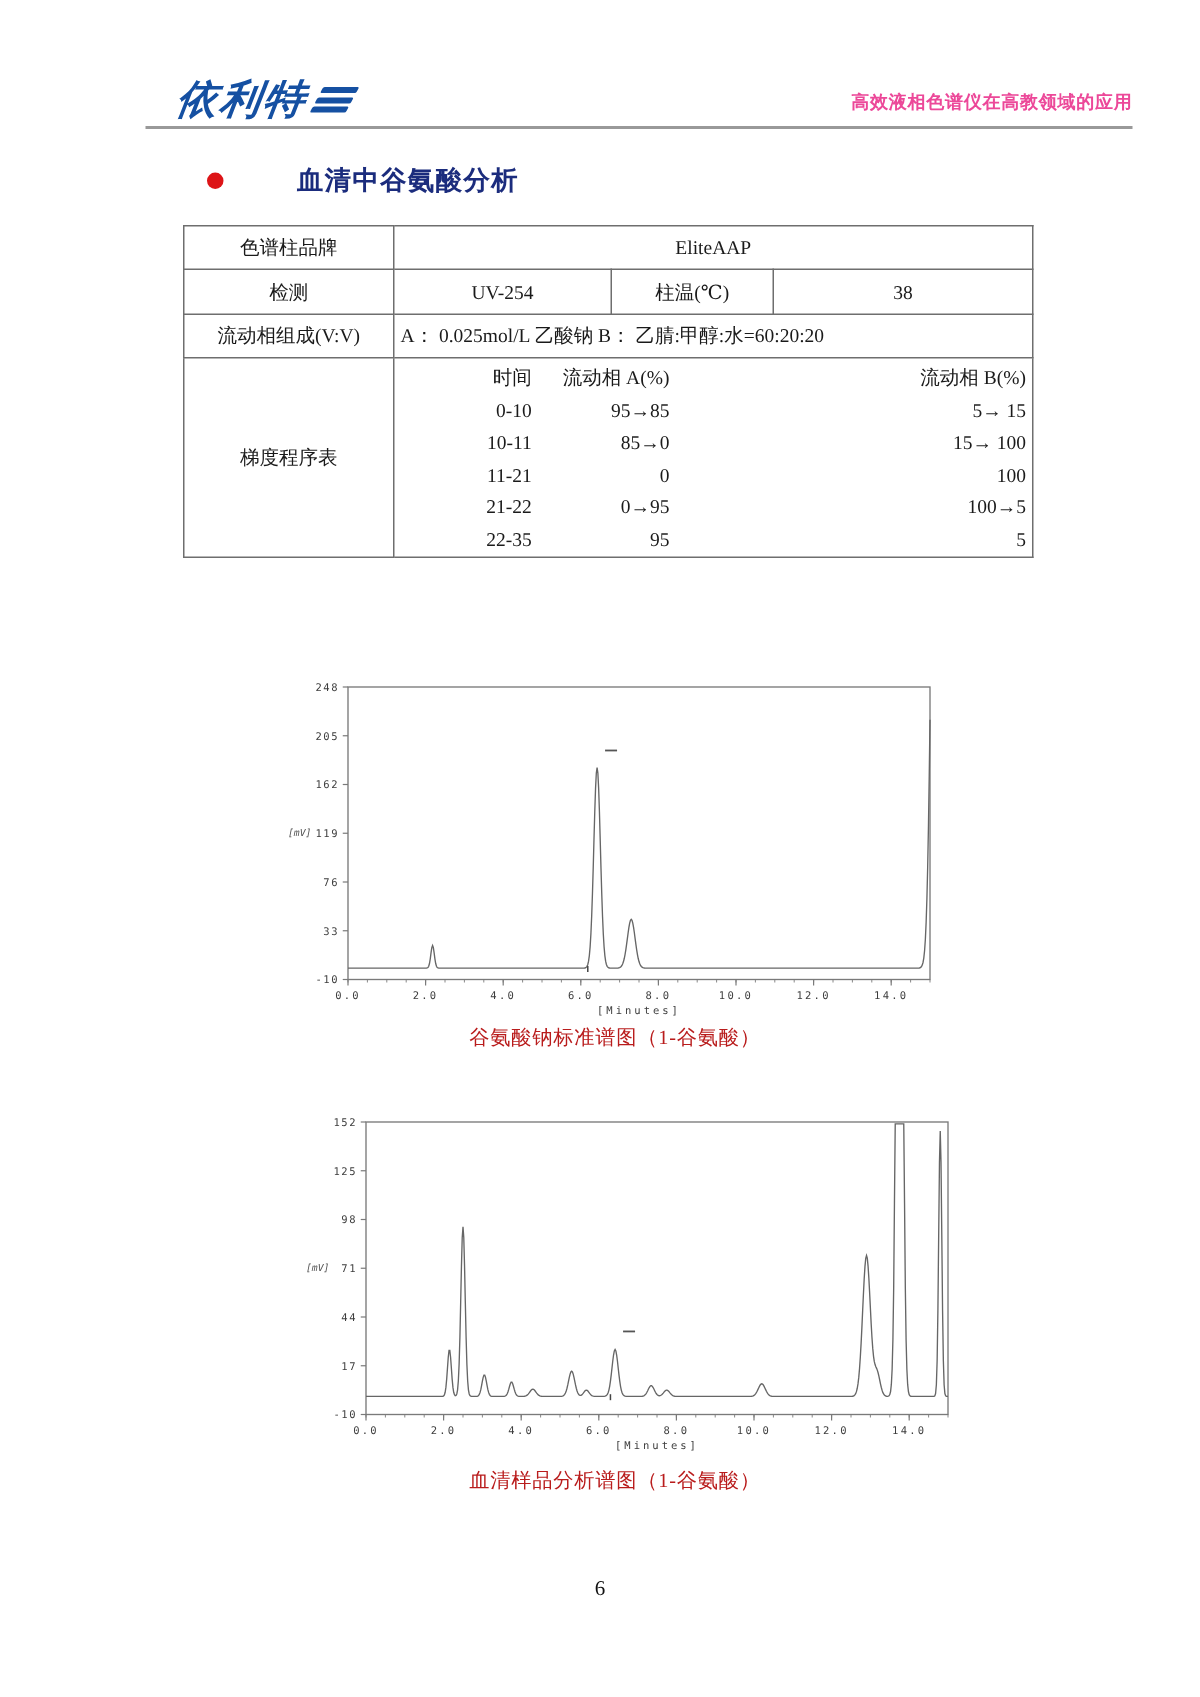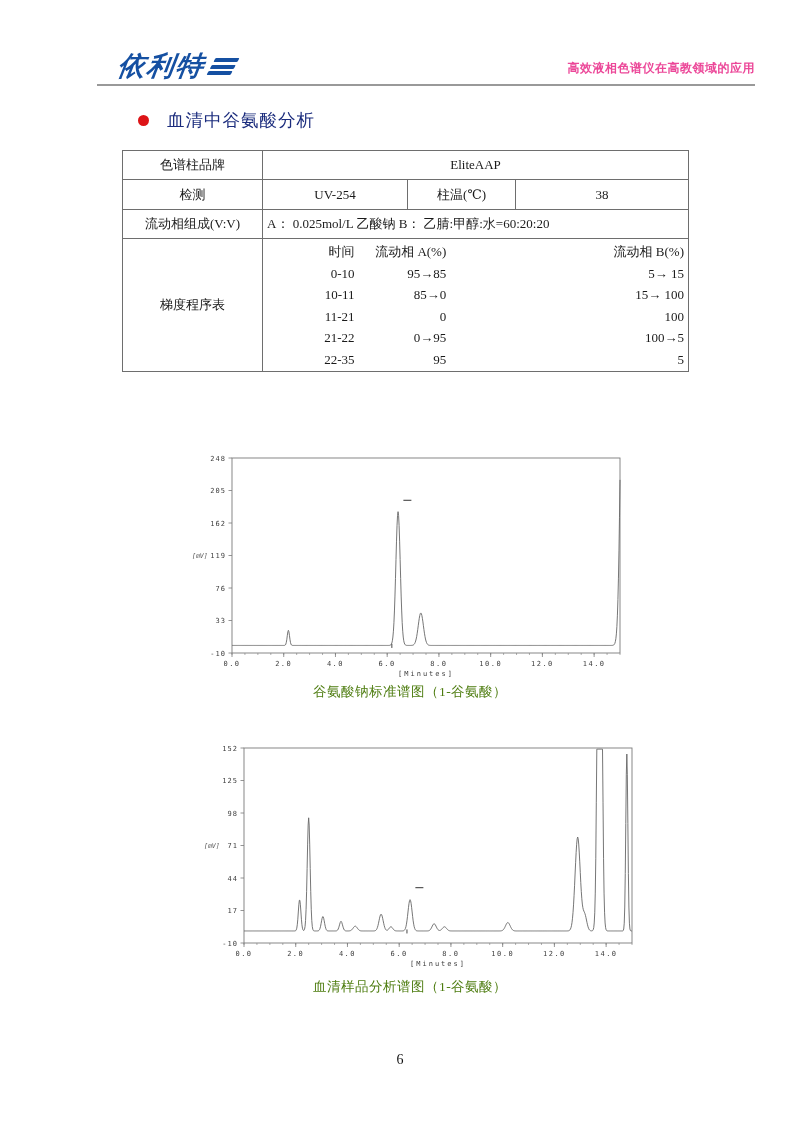--- a/index.html
+++ b/index.html
@@ -21,38 +21,38 @@
   .hdr-logo-bars i:nth-child(2){width:24px;}
   .hdr-logo-bars i:nth-child(3){width:24px;}
   .hdr-title{
     position:absolute;right:45px;top:60px;font-size:12px;color:#ec4899;
     font-weight:600;letter-spacing:0.5px;
   }
   .hdr-rule{position:absolute;left:97px;top:84px;width:658px;height:2px;background:#999;}
   
   .sec{position:absolute;left:138px;top:108px;display:flex;align-items:center;}
   .sec-bullet{width:11px;height:11px;border-radius:50%;margin-right:18px;}
-  .sec-title{font-size:17.5px;font-weight:normal;letter-spacing:1px;}
+  .sec-title{font-size:17.5px;font-weight:bold;letter-spacing:1px;margin-left:31px;}
   
   table.params{
     position:absolute;left:122px;top:150px;width:566px;
     border-collapse:collapse;table-layout:fixed;font-size:13px;color:#1a1a1a;
   }
   table.params td{border:1px solid #6e6e6e;padding:0 4px;vertical-align:middle;}
   td.lbl{text-align:center;padding-left:10px;}
   td.ctr{text-align:center;}
   td.shift-left{padding-right:78px;}
   td.mobile-val{text-align:left;padding-left:18px;margin-left:11px;}
   td.grad-lbl{vertical-align:top;padding-top:9px;}
   .grad-grid{display:grid;grid-template-columns:21% 22% 57%;}
   .grad-grid span{display:block;text-align:right;line-height:21.6px;}
   
   .fig{position:absolute;width:440px;height:232px;}
   .fig svg{display:block;}
-  .fig-cap{position:absolute;left:190px;width:440px;text-align:center;font-size:13.5px;color:#4d7c0f;letter-spacing:0.5px;}
+  .fig-cap{position:absolute;left:190px;width:440px;text-align:center;font-size:13.5px;color:#b91c1c;letter-spacing:0.5px;}
   
   .page-num{position:absolute;left:0;top:1052px;width:800px;text-align:center;font-size:14px;color:#111;}
 </style>
 </head>
 <body>
 
 <div class="hdr-logo">
   <span class="hdr-logo-text" style="color: rgb(21, 80, 162);">依利特</span>
   <span class="hdr-logo-bars">
       <i style="background: rgb(21, 80, 162);"></i>

